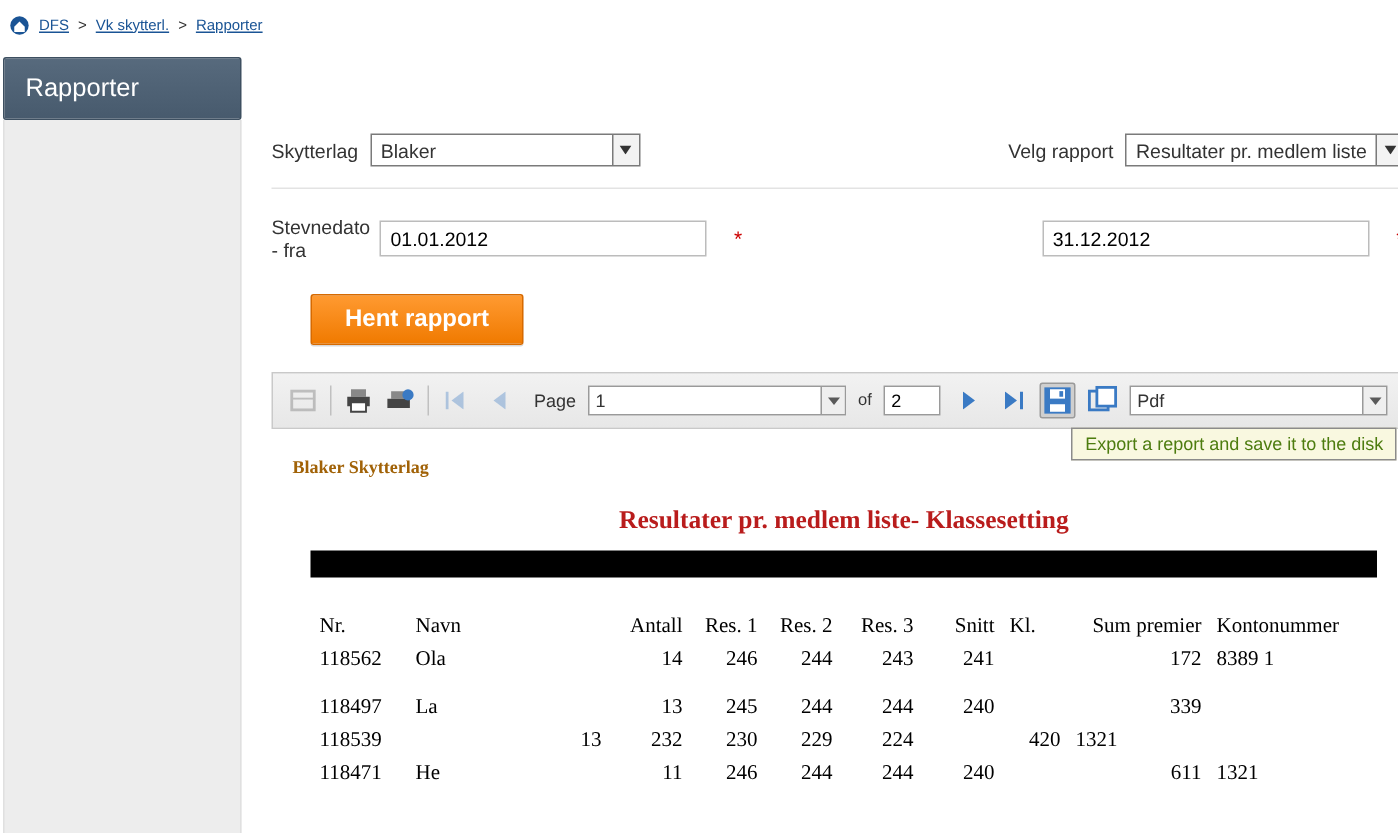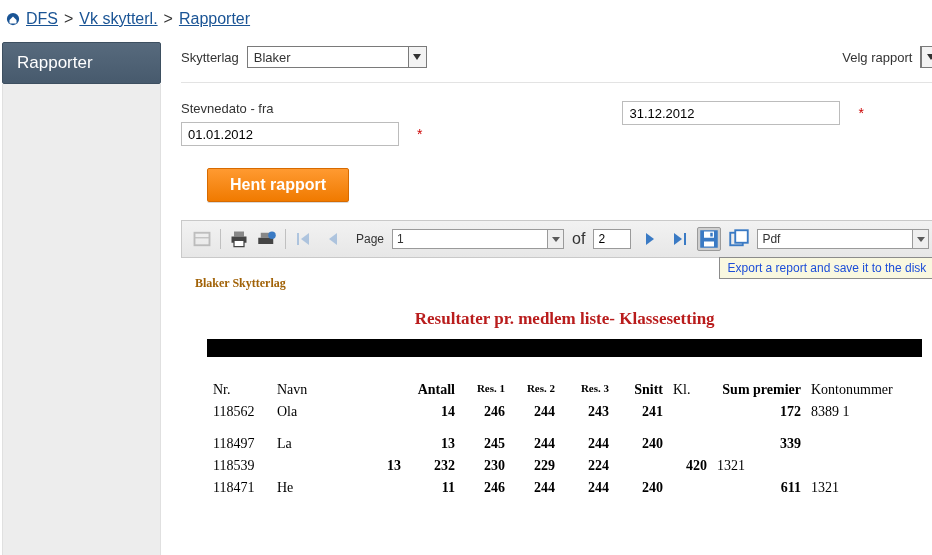--- a/index.html
+++ b/index.html
@@ -12,21 +12,21 @@
     width: 932px;
   }
   a { color: #1a5495; text-decoration: underline; cursor: pointer; }
 
   
   .breadcrumb {
     padding: 10px 6px 14px 6px;
     display: flex;
     align-items: center;
     gap: 6px;
-    font-size: 16px;
+    font-size: 10px;
     color: #1a5495;
   }
   .breadcrumb .sep { color: #333; text-decoration: none; }
   .home-icon {
     width: 14px; height: 14px;
     display: inline-block;
     color: #1a5495;
   }
 
   
@@ -57,21 +57,21 @@
   }
 
   
   .filter-row {
     display: flex;
     align-items: center;
     justify-content: space-between;
     padding: 4px 0 14px 0;
     border-bottom: 1px solid #e3e3e3;
   }
-  .filter-group { display: flex; align-items: center; gap: 8px; }
+  .filter-group { display: flex; align-items: center; gap: 8px; margin-top: 47px; }
   .filter-label { font-size: 13px; color: #333; }
   .combo {
     display: flex;
     align-items: stretch;
     height: 22px;
     border: 1px solid #7a7a7a;
     background: #fff;
   }
   .combo-text {
     padding: 2px 6px;
@@ -88,21 +88,21 @@
     background: #f3f3f3;
   }
   .combo-btn svg { width: 8px; height: 6px; }
 
   
   .date-row {
     display: flex;
     gap: 200px;
     padding-top: 18px;
   }
-  .date-group { display: flex; flex-direction: column; gap: 6px; }
+  .date-group { display: flex; flex-direction: row; gap: 6px; }
   .date-label { font-size: 13px; color: #333; }
   .date-line { display: flex; align-items: center; gap: 18px; }
   .date-input {
     width: 218px;
     height: 24px;
     border: 1px solid #bcbcbc;
     padding: 2px 6px;
     font-size: 13px;
   }
   .req { color: #cc0000; font-size: 14px; }
@@ -158,35 +158,35 @@
     border: 1px solid #9a9a9a; background: #fff;
   }
   .page-dd .txt { width: 154px; padding: 1px 4px; font-size: 12px; display:flex; align-items:center;}
   .page-dd .dd {
     width: 16px; border-left: 1px solid #9a9a9a;
     display:flex; align-items:center; justify-content:center;
     background: #efefef;
   }
   .arrow-tri { width:0; height:0; border-left:4px solid transparent; border-right:4px solid transparent; }
   .arrow-tri.down { border-top:5px solid #5a5a5a; }
-  .of-label { font-size: 16px; color: #333; }
+  .of-label { font-size: 11px; color: #333; }
 
   .mini-nav { display:flex; align-items:center; gap:10px; }
   .nav-first, .nav-prev, .nav-next, .nav-last { display:flex; align-items:center; }
   .nav-svg { width:14px; height:12px; }
 
   .tooltip {
     position: absolute;
     top: 36px;
     right: 4px;
     background: #f9f8e0;
     border: 1px solid #8b8b8b;
     font-size: 12px;
     padding: 3px 8px;
-    color: #1d4ed8;
+    color: #4d7c0f;
     white-space: nowrap;
   }
 
   
   .rpt-body { padding: 18px 6px 0 14px; }
   .rpt-org { font-family: Georgia, 'Times New Roman', serif; font-weight: bold; font-size: 12px; color: #a16207; }
   .rpt-title {
     text-align: center;
     font-family: Liberation Serif, serif;
     font-weight: bold;
@@ -203,22 +203,22 @@
     font-family: Georgia, 'Times New Roman', serif;
     font-size: 14px;
     color: #000;
   }
   .rpt-row { display: grid; grid-template-columns:
     60px 130px 50px 46px 46px 50px 50px 40px 90px 100px;
     column-gap: 4px;
     padding: 3px 0 3px 18px;
   }
   .rpt-head { }
-  .num { text-align: right; padding-right: 6px; font-weight: bold; }
-  .small { font-size: 11px; }
+  .num { text-align: right; padding-right: 6px; }
+  .small { font-size: 14px; }
 </style>
 </head>
 <body>
 
 <div class="breadcrumb">
   <span class="home-icon">
     <svg viewBox="0 0 16 16">
         <circle cx="8" cy="8" r="7" fill="#1a5495"></circle>
         <path d="M4 9 L8 5 L12 9 L12 13 L4 13 Z" fill="#fff"></path>
       </svg>
@@ -247,20 +247,21 @@
           <div class="combo-btn">
             <svg viewBox="0 0 8 6">
                 <polygon points="0,0 8,0 4,6" fill="#333"></polygon>
               </svg>
           </div>
         </div>
       </div>
       <div class="filter-group">
         <span class="filter-label">Velg rapport</span>
         <div class="combo">
+          <div class="combo-text" style="min-width:160px">Resultater pr. medlem liste</div>
           <div class="combo-btn">
             <svg viewBox="0 0 8 6">
                 <polygon points="0,0 8,0 4,6" fill="#333"></polygon>
               </svg>
           </div>
         </div>
       </div>
     </div>
 
     <div class="date-row">

